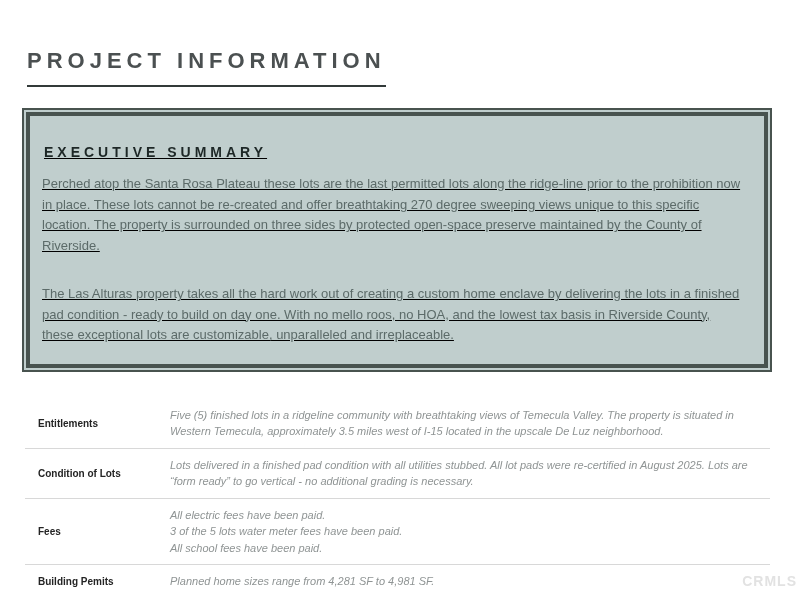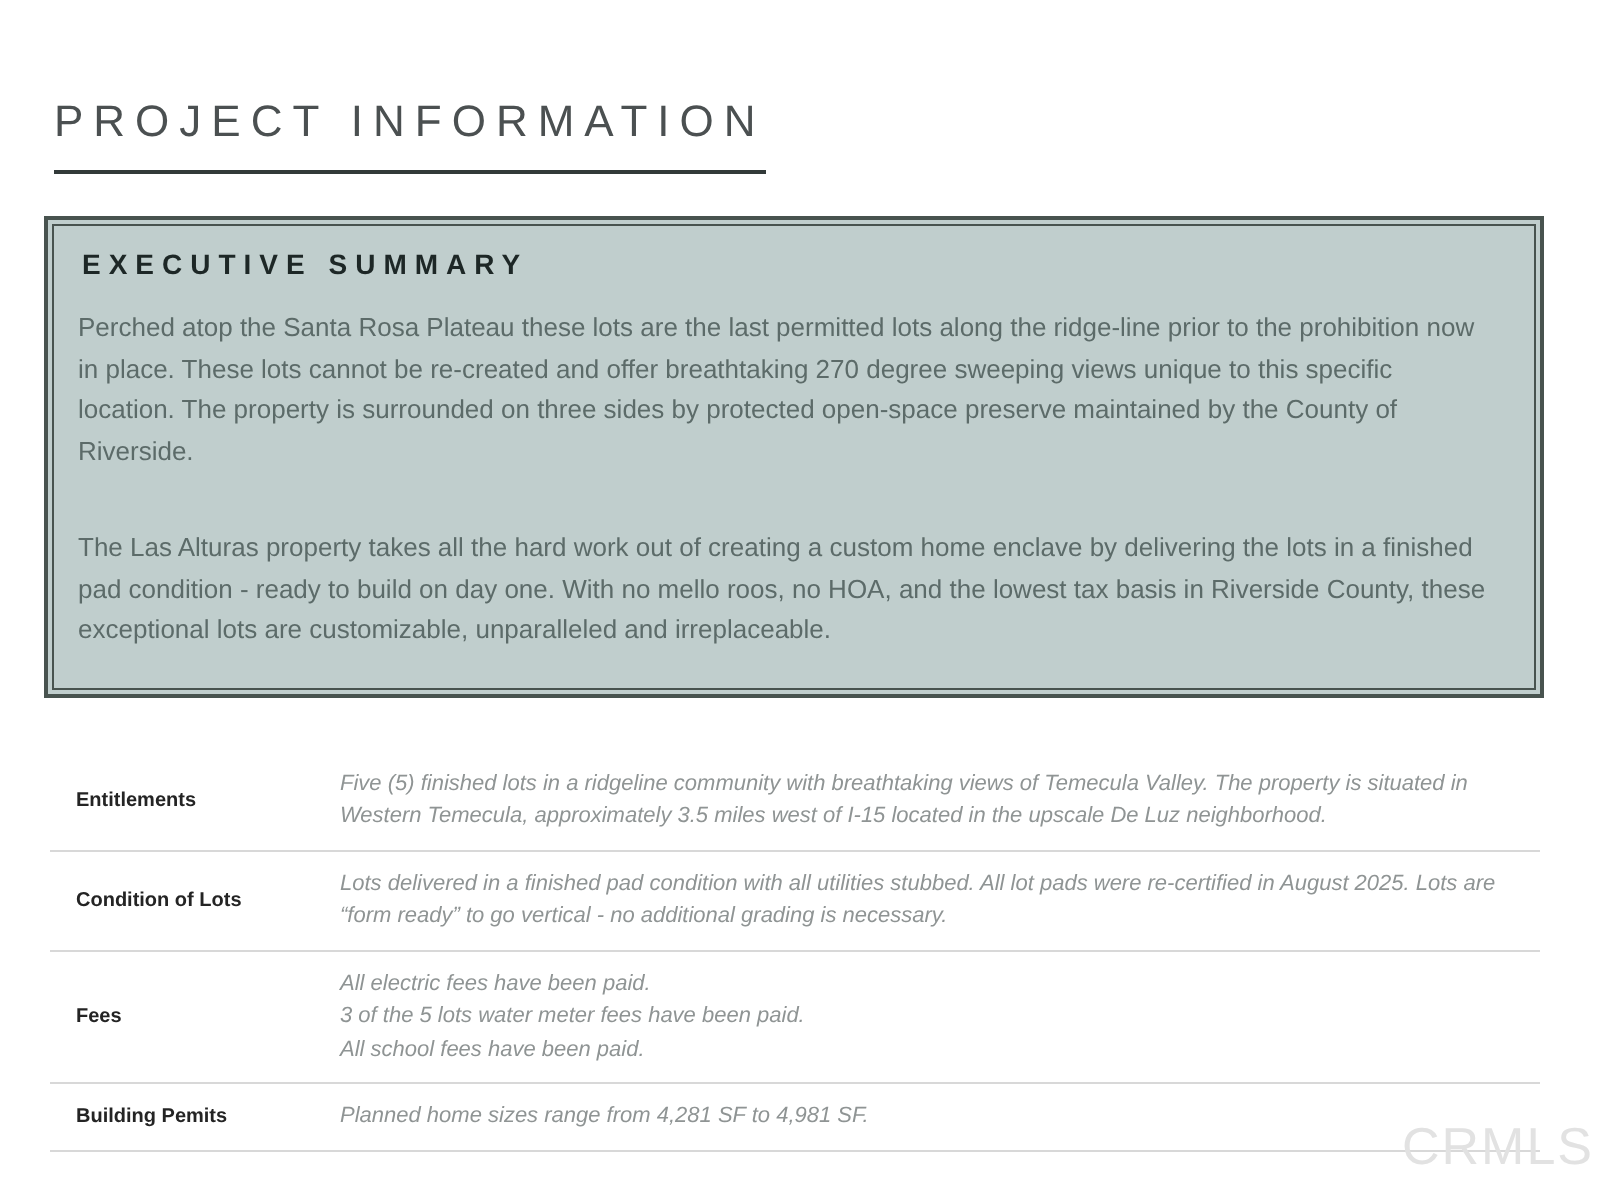--- a/index.html
+++ b/index.html
@@ -16,37 +16,38 @@
     background: #ffffff;
   }
 
   
   .title-wrap {
     padding: 48px 0 0 27px;
   }
   .page-title {
     display: inline-block;
     font-size: 22px;
-    font-weight: 400;
+    font-weight: 700;
     letter-spacing: 5px;
     color: #4b5051;
     padding-bottom: 11px;
     border-bottom: 2px solid #323a39;
   }
 
   
   .summary-box {
     margin: 21px 28px 0 22px;
     border: 2px solid #48534f;
     background: #c0cecd;
     padding: 2px;
   }
   .summary-inner {
-    border: 1px solid #ef4444;
-    padding: 3px 20px 18px 12px;
+    border: 4px solid #ef4444;
+    padding: 20px 20px 18px 12px;
+    text-decoration: underline;
   }
   .summary-heading {
     font-size: 14px;
     font-weight: 700;
     letter-spacing: 4px;
     color: #1d2726;
     margin: 8px 0 14px 2px;
   }
   .summary-para {
     font-size: 13px;
@@ -81,22 +82,22 @@
     color: #8f9494;
     padding-right: 4px;
     font-style: italic;
   }
 
   
   .watermark {
     position: absolute;
     right: 3px;
     bottom: 2px;
-    font-size: 26px;
-    font-weight: 400;
+    font-size: 14px;
+    font-weight: 700;
     letter-spacing: 1px;
     color: #e2e2e2;
   }
 </style>
 </head>
 <body>
 
 <div class="page">
 
   <div class="title-wrap">

